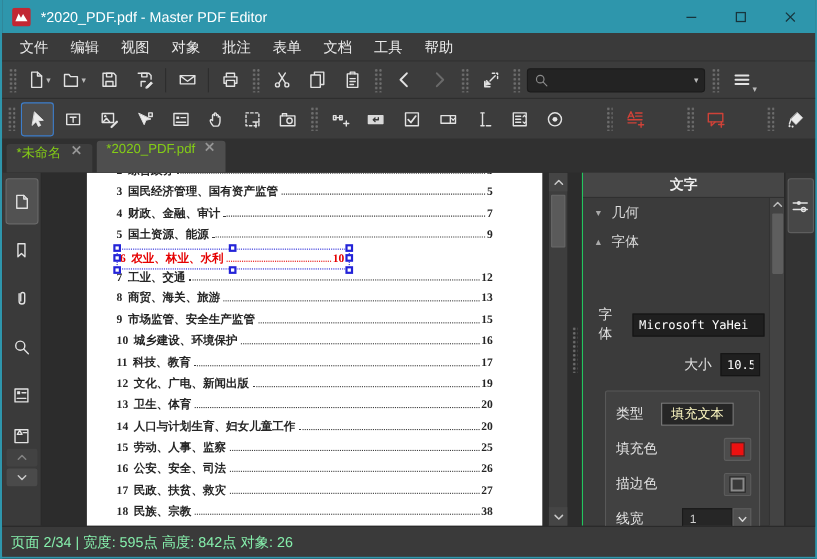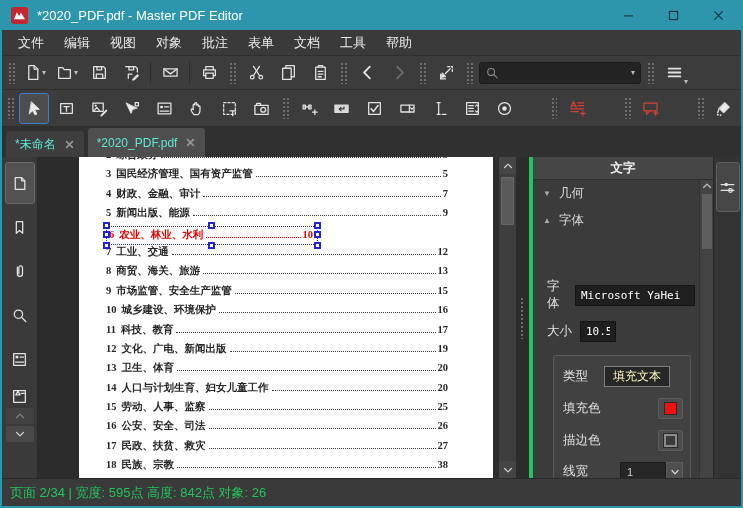--- a/index.html
+++ b/index.html
@@ -40,21 +40,21 @@
   .searchbox{width:162px;height:22px;background:#232323;border:1px solid #1b1b1b;border-radius:3px;
     display:flex;align-items:center;padding:0 5px;margin:0 2px}
   .searchbox input{flex:1;background:transparent;border:none;outline:none;color:#ddd;font-size:12px;min-width:0}
   .ic{width:17px;height:17px;display:block}
   .ic path,.ic circle,.ic rect{stroke:#e2e2e2;fill:none;stroke-width:1.2;stroke-linecap:round;stroke-linejoin:round}
   .ic.dim{opacity:.55;width:14px;height:14px}
   .ic.small{width:12px;height:12px}
 
   
   .tabbar{flex:0 0 30px;background:#303030;display:flex;align-items:flex-end;padding-left:4px;gap:4px}
-  .tab{height:26px;background:#3e3e3e;border-radius:3px 3px 0 0;display:flex;align-items:center;gap:8px;padding:0 9px;color:#5eead4;font-size:12px}
+  .tab{height:26px;background:#3e3e3e;border-radius:3px 3px 0 0;display:flex;gap:8px;padding:0 9px;color:#84cc16;font-size:12px}
   .tab.active{height:29px;background:#4e4e4e}
   .tclose{width:11px;height:11px;display:block}
   .tclose *{stroke:#969696;stroke-width:1.9;fill:none}
 
   
   .main{flex:1;min-height:0;display:flex;background:#2c2c2c}
   .sidebar{flex:0 0 36px;background:#3a3a3a;border-right:1px solid #2a2a2a;display:flex;flex-direction:column;align-items:center;padding:5px 0 3px}
   .sb-btn{width:30px;height:42px;margin-bottom:2px;background:transparent;border:1px solid transparent;border-radius:3px;display:flex;align-items:center;justify-content:center}
   .sb-btn.active{background:#525252;border-color:#6a6a6a}
   .sb-btn.partial{height:24px;overflow:hidden;align-items:flex-start;padding-top:5px;margin-bottom:0}
@@ -79,49 +79,49 @@
   .h-bl{left:-4px;bottom:-5px}.h-bm{left:calc(50% - 4px);bottom:-5px}.h-br{right:-4px;bottom:-5px}
 
   .vscroll{position:absolute;right:0;top:0;bottom:0;width:18px;background:#3e3e3e;border-left:1px solid #2b2b2b;display:flex;flex-direction:column;align-items:center}
   .sarrow{width:100%;height:17px;background:#454545;display:flex;align-items:center;justify-content:center}
   .vthumb{width:13px;height:48px;background:#5a5a5a;border:1px solid #686868;border-radius:1px;margin-top:3px}
   .vfill{flex:1}
 
   .splitter{flex:0 0 6px;display:flex;align-items:center;justify-content:center;background:#2c2c2c}
 
   
-  .rpanel{flex:0 0 184px;background:#3b3b3b;border-left:4px solid #22c55e;display:flex;flex-direction:column}
+  .rpanel{flex:0 0 184px;background:#3b3b3b;border-left:1px solid #22c55e;display:flex;flex-direction:column}
   .rp-header{flex:0 0 23px;background:#464646;border-bottom:1px solid #303030;color:#f0f0f0;font-size:12.5px;font-weight:bold;display:flex;align-items:center;justify-content:center}
   .rp-body{position:relative;flex:1;overflow:hidden;padding-right:16px;font-size:12.5px;color:#dcdcdc}
   .rp-sec{height:27px;display:flex;align-items:center;gap:8px;padding-left:10px}
   .tri{font-size:8px;color:#a9a9a9}
   .rp-field{display:flex;align-items:center;padding:0 2px 0 14px;margin-bottom:9px}
   .rp-field label{margin-right:8px;color:#e2e2e2}
   .frow{margin-top:44px}
   .dinput{width:120px;height:21px;background:#1f1f1f;border:1px solid #151515;color:#fff;
     font-family:"DejaVu Sans Mono","Liberation Mono",monospace;font-size:11px;padding:0 5px;outline:none}
-  .srow{justify-content:flex-start;padding-right:6px}
+  .srow{justify-content:flex-end;padding-right:6px}
   .dinput.size{width:36px}
   .rp-box{margin:13px 6px 0 20px;border:1px solid #585858;background:#414141;border-radius:2px;padding:10px 7px 2px 9px}
   .rp-box .rp-field{padding:0;margin-bottom:11px}
   .dropdown{width:66px;height:21px;background:#262626;border:1px solid #7e7e7e;color:#fef9c3;display:flex;align-items:center;justify-content:center;font-size:12px;margin-left:8px}
   .swatch-btn{margin-left:auto;width:25px;height:21px;background:#4c4c4c;border:1px solid #5d5d5d;border-radius:2px;display:flex;align-items:center;justify-content:center}
   .swatch{width:13px;height:13px;border:1px solid #2a2a2a;display:block}
   .swatch.stroke{background:#3a3a3a;border:2px solid #8a8a8a;outline:1px solid #2a2a2a}
   .spinbox{margin-left:auto;display:flex;align-items:center}
   .spin-val{width:46px;height:19px;background:#262626;border:1px solid #1a1a1a;color:#cfcfcf;font-size:11px;display:flex;align-items:center;padding-left:6px}
   .spin-caret{width:17px;height:19px;background:#4f4f4f;border:1px solid #5d5d5d;display:flex;align-items:center;justify-content:center}
   .rp-scroll{position:absolute;top:0;right:0;bottom:0;width:14px;background:#434343;border-left:1px solid #333;display:flex;flex-direction:column;align-items:center}
   .rps-thumb{width:10px;height:55px;background:#5e5e5e;border-radius:1px;margin-top:2px}
 
   .edgestrip{flex:0 0 28px;background:#333333;border-left:1px solid #262626;display:flex;flex-direction:column;align-items:center;padding-top:5px}
   .sliders-tab{width:24px;height:50px;background:#474747;border:1px solid #5e5e5e;border-radius:3px;display:flex;align-items:center;justify-content:center}
 
   
-  .statusbar{flex:0 0 28px;background:#3a3a3a;border-top:1px solid #2a2a2a;color:#22c55e;font-size:13px;display:flex;align-items:center;padding-left:8px}
+  .statusbar{flex:0 0 28px;background:#3a3a3a;border-top:1px solid #2a2a2a;color:#86efac;font-size:13px;display:flex;align-items:center;padding-left:8px}
 </style>
 </head>
 <body>
 
 <div class="window">
 
   <div class="titlebar">
     <svg class="logo" viewBox="0 0 16 16">
       <rect width="16" height="16" rx="2.5" style="fill:#c22733"></rect>
       <path d="M2.8 11.5L5.6 5l2 3.6L9.4 5.4l3.8 6.1z" style="fill:#ffffff"></path>
@@ -471,21 +471,21 @@
     <span>5</span>
             </div>
             <div class="toc-row">
               <span class="toc-num">4</span>
     <span>财政、金融、审计</span>
     <span class="dots"></span>
     <span>7</span>
             </div>
             <div class="toc-row">
               <span class="toc-num">5</span>
-    <span>新闻出版、能源</span>
+    <span>国土资源、能源</span>
     <span class="dots"></span>
     <span>9</span>
             </div>
             <div class="toc-row">
               <span class="sel-wrap">
                 <span class="toc-num">6</span>
     <span>农业、林业、水利</span>
     <span class="dots"></span>
     <span>10</span>
       <span class="hd h-tl"></span>

